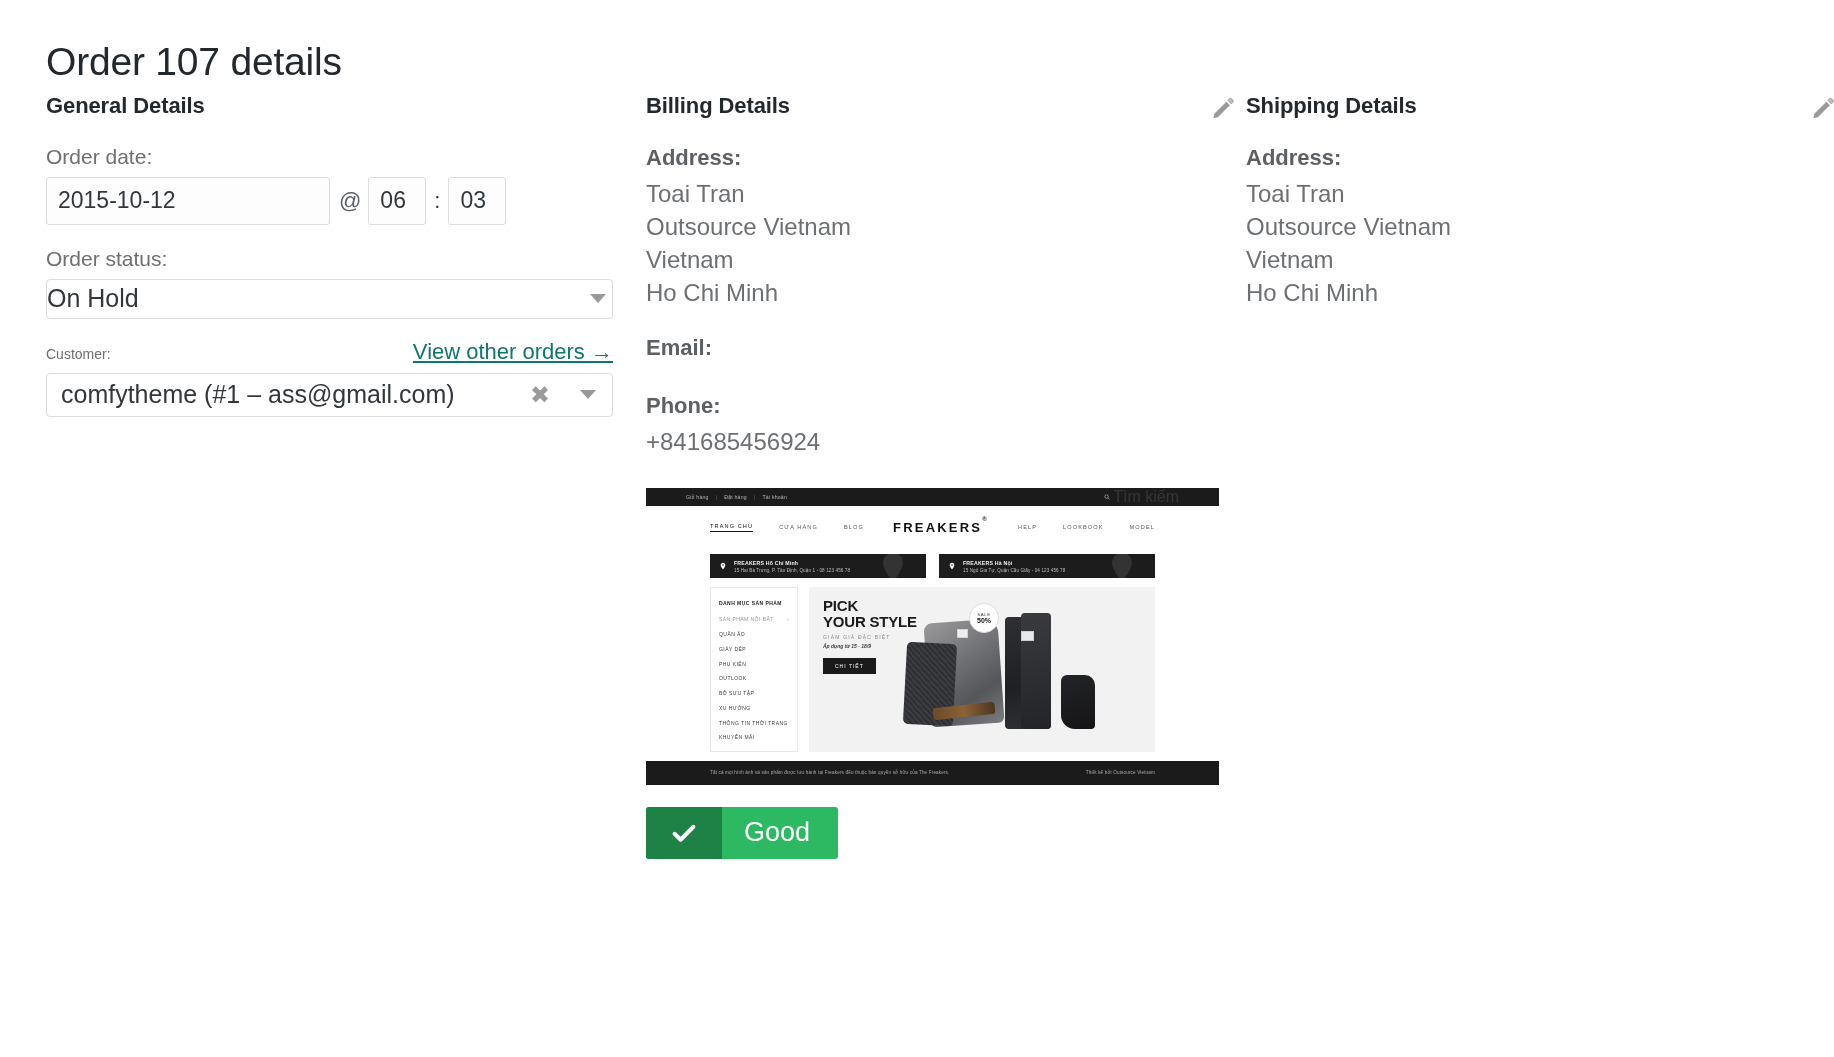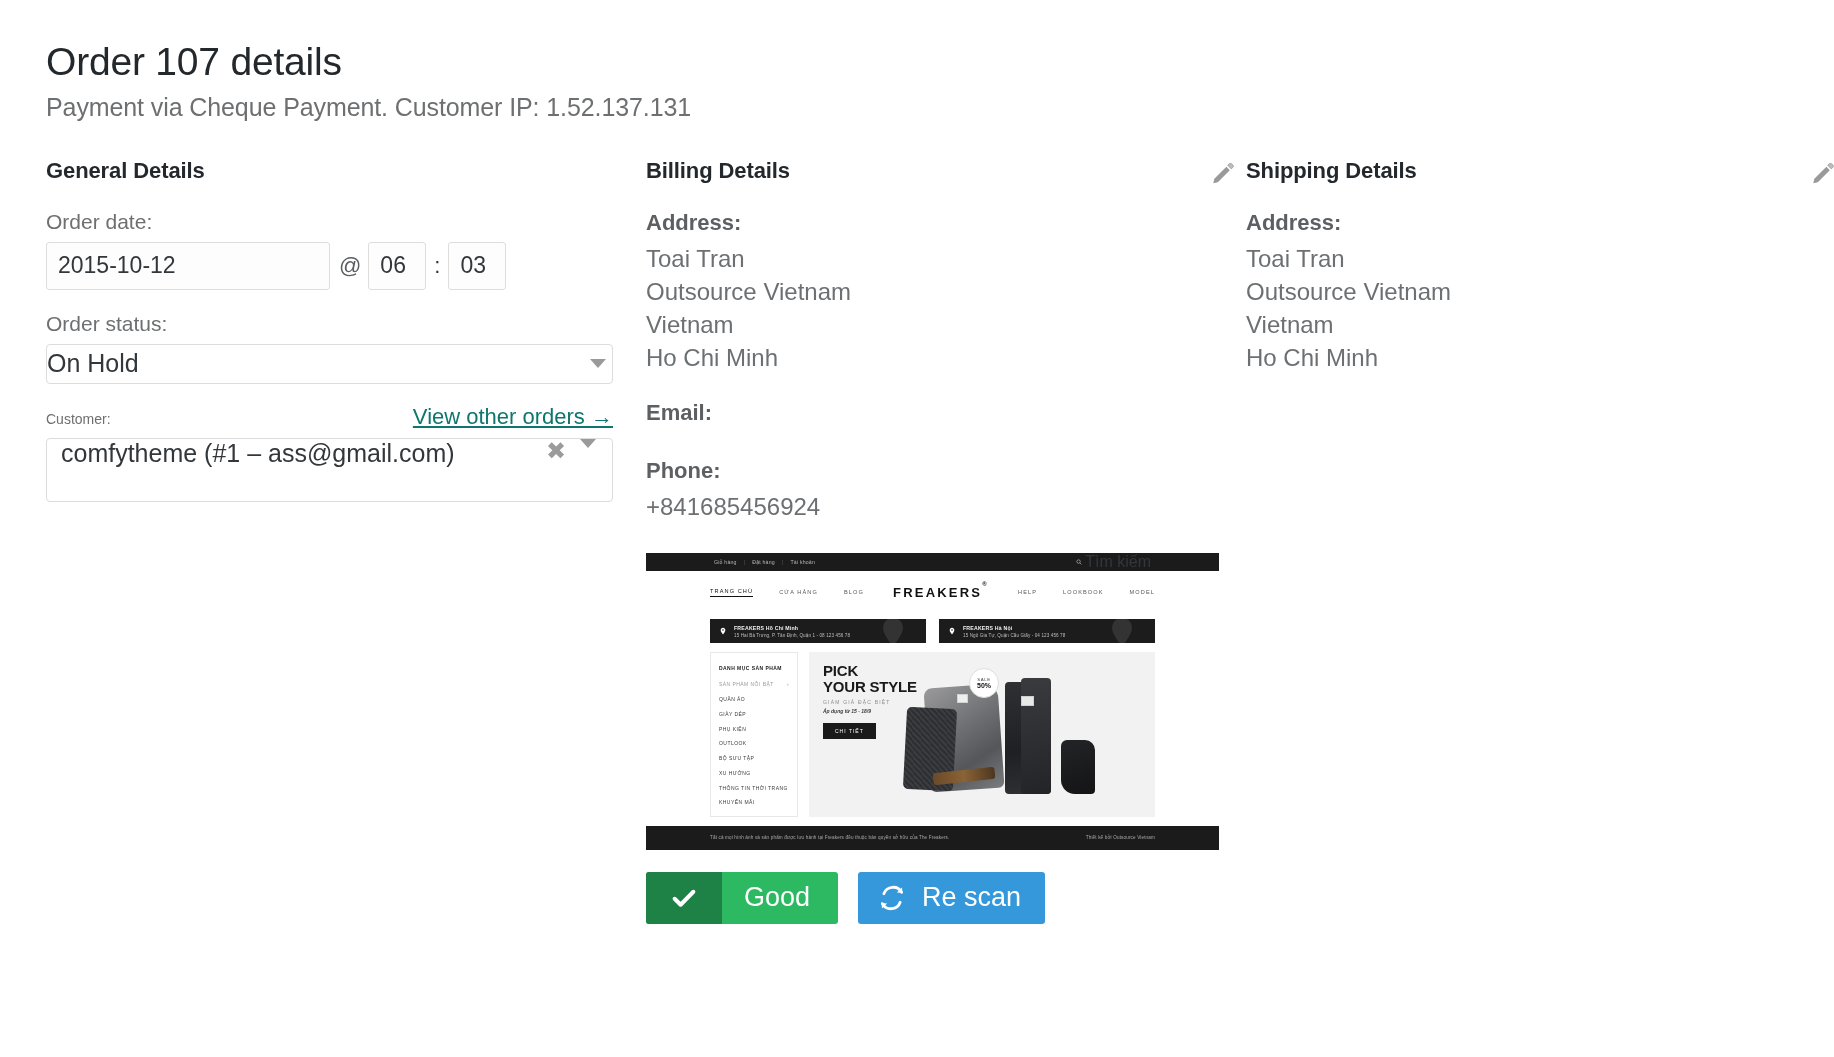--- a/index.html
+++ b/index.html
@@ -152,28 +152,29 @@
     font-size: 22px;
     color: #0f766e;
     text-decoration: underline;
     cursor: pointer;
     white-space: nowrap;
   }
   .select2-box {
     box-sizing: border-box;
     position: relative;
     width: 567px;
-    height: 64px;
+    height: 44px;
     border: 1px solid #dcdcdc;
     background: #ffffff;
     border-radius: 4px;
     display: flex;
-    align-items: flex-start;
+    align-items: center;
     padding: 0 10px 0 14px;
     cursor: pointer;
+    gap: 16px;
   }
   .select2-value {
     font-size: 25px;
     color: #32373c;
     flex: 1;
   }
   .clear-x {
     font-size: 24px;
     color: #9b9b9b;
     margin-right: 14px;
@@ -212,21 +213,21 @@
     background: #ffffff;
     border: 0;
     overflow: hidden;
     font-family: "Liberation Sans", sans-serif;
   }
   .t-topbar {
     background: #1b1b1b;
     height: 18px;
     display: flex;
     align-items: center;
-    padding: 0 68px;
+    padding: 0 40px;
     justify-content: space-between;
   }
   .t-toplinks { display: flex; align-items: center; }
   .t-toplinks span {
     color: #b6b6b6;
     font-size: 5.2px;
     letter-spacing: .2px;
   }
   .t-sep { color: #5a5a5a !important; margin: 0 7px; }
   .t-search { display: flex; align-items: center; }
@@ -496,21 +497,20 @@
     color: #ffffff;
     font-size: 27px;
   }
 </style>
 </head>
 <body>
 
 <div class="page">
 
   <h1 class="order-title">Order 107 details</h1>
-  <p class="order-subtitle">Payment via Cheque Payment. Customer IP: 1.52.137.131</p>
 
   <div class="columns">
 
     <div class="col-general">
       <h2 class="col-heading">General Details</h2>
 
       <label class="field-label">Order date:</label>
       <div class="date-row">
         <input class="txt-input date-input" type="text" value="2015-10-12" style="">
         <span class="at-sign">@</span>
@@ -680,31 +680,20 @@
       <div class="actions">
         <button class="btn btn-good">
           <span class="btn-ico">
             <svg width="30" height="30" viewBox="0 0 24 24" aria-hidden="true">
               <path d="M4.5 12.6 L9.3 17.4 L19.5 7.0" fill="none" stroke="#ffffff" stroke-width="3.2" stroke-linecap="round" stroke-linejoin="round"></path>
             </svg>
           </span>
           <span class="btn-label">Good</span>
         </button>
 
-        <button class="btn btn-rescan">
-          <span class="btn-ico">
-            <svg width="28" height="28" viewBox="0 0 24 24" aria-hidden="true">
-              <path d="M20.3 7.2 A8.4 8.4 0 0 0 5.0 8.4" fill="none" stroke="#ffffff" stroke-width="2.4" stroke-linecap="round"></path>
-              <path d="M3.7 16.8 A8.4 8.4 0 0 0 19.0 15.6" fill="none" stroke="#ffffff" stroke-width="2.4" stroke-linecap="round"></path>
-              <path d="M20.6 3.0 L20.9 7.8 L16.2 7.3 Z" fill="#ffffff"></path>
-              <path d="M3.4 21.0 L3.1 16.2 L7.8 16.7 Z" fill="#ffffff"></path>
-            </svg>
-          </span>
-          <span class="btn-label">Re scan</span>
-        </button>
       </div>
     </div>
 
     <div class="col-shipping">
       <h2 class="col-heading">Shipping Details</h2>
       <button class="pencil-btn shipping-pencil">
         <svg width="26" height="26" viewBox="0 0 24 24" aria-hidden="true">
           <path d="M4 17.3 L15.1 6.2 L18.3 9.4 L7.2 20.5 L3 21.5 Z" fill="#9a9a9a"></path>
           <path d="M16.4 4.9 L17.8 3.5 C18.4 2.9 19.3 2.9 19.9 3.5 L21.1 4.7 C21.7 5.3 21.7 6.2 21.1 6.8 L19.7 8.2 Z" fill="#bdbdbd" stroke="#9a9a9a" stroke-width="0.8"></path>
         </svg>

